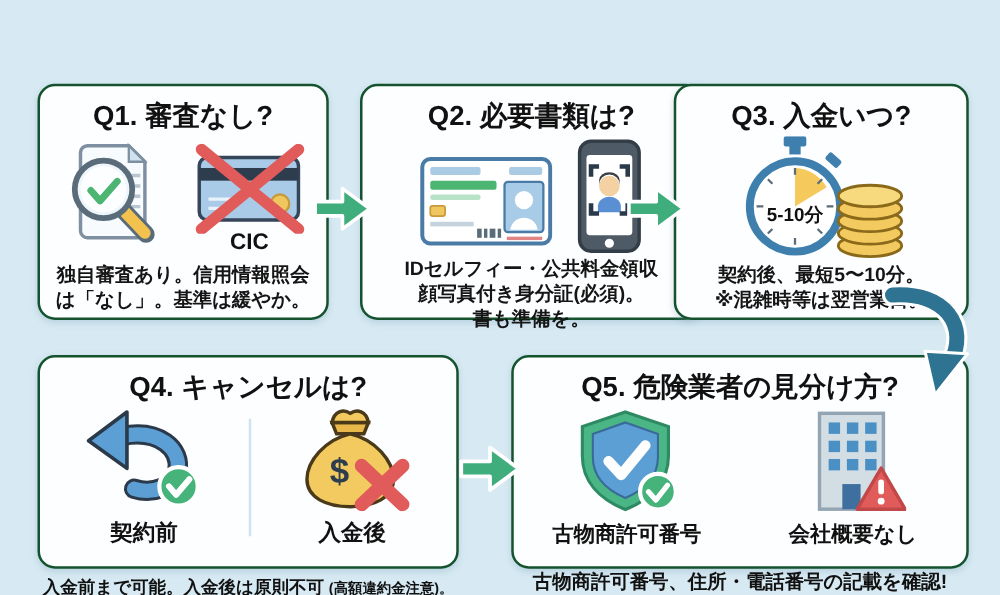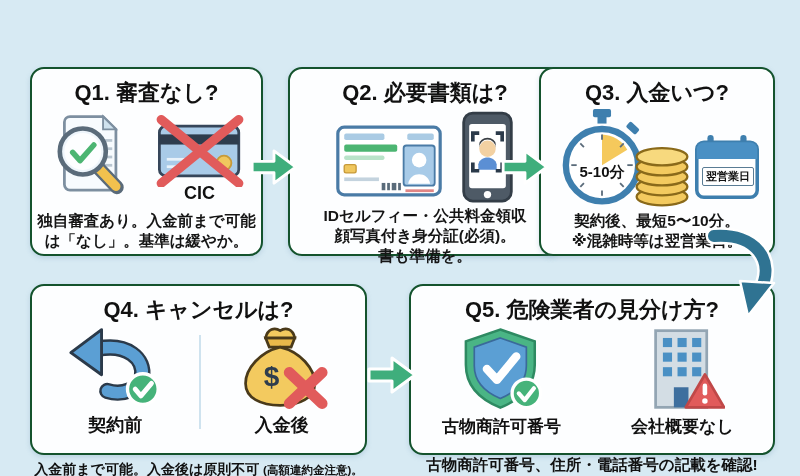--- a/index.html
+++ b/index.html
@@ -68,21 +68,21 @@
           <circle cx="76" cy="52" r="8" fill="#f0c75e" stroke="#c79a3a" stroke-width="2"></circle>
           <line x1="14" y1="48" x2="42" y2="48" stroke="#e8f2fa" stroke-width="3"></line>
           <line x1="14" y1="56" x2="36" y2="56" stroke="#e8f2fa" stroke-width="3"></line>
           <line x1="8" y1="5" x2="92" y2="74" stroke="#e15b5b" stroke-width="10" stroke-linecap="round"></line>
           <line x1="92" y1="5" x2="8" y2="74" stroke="#e15b5b" stroke-width="10" stroke-linecap="round"></line>
         </svg>
         <span class="cic-label">CIC</span>
       </span>
     </div>
     <div class="body-text">
-      <div>独自審査あり。入金前まで可能</div>
+      <div>独自審査あり。信用情報照会</div>
       <div>は「なし」。基準は緩やか。</div>
     </div>
   </section>
 
   <section class="card q2">
     <h2>Q2. 必要書類は?</h2>
     <div class="icons-row">
       <span class="icon-wrap" style="margin-top:8px;">
         <svg width="106" height="72" viewBox="0 0 116 78">
           <rect x="2" y="2" width="112" height="74" rx="7" fill="#ffffff" stroke="#4a7ba6" stroke-width="3.5"></rect>
@@ -151,29 +151,20 @@
       </span>
       <span class="icon-wrap" style="margin-left:-16px;margin-top:34px;">
         <svg width="58" height="66" viewBox="0 0 64 72">
           <ellipse cx="32" cy="61" rx="28" ry="9.5" fill="#f3ca5f" stroke="#8a6a1a" stroke-width="2.5"></ellipse>
           <ellipse cx="32" cy="50" rx="28" ry="9.5" fill="#f3ca5f" stroke="#8a6a1a" stroke-width="2.5"></ellipse>
           <ellipse cx="32" cy="39" rx="28" ry="9.5" fill="#f3ca5f" stroke="#8a6a1a" stroke-width="2.5"></ellipse>
           <ellipse cx="32" cy="28" rx="28" ry="9.5" fill="#f3ca5f" stroke="#8a6a1a" stroke-width="2.5"></ellipse>
           <ellipse cx="32" cy="17" rx="28" ry="9.5" fill="#f7d97e" stroke="#8a6a1a" stroke-width="2.5"></ellipse>
         </svg>
       </span>
-      <span class="icon-wrap" style="margin-left:4px;margin-top:22px;">
-        <svg width="64" height="66" viewBox="0 0 72 74">
-          <rect x="14" y="0" width="7" height="15" rx="3.5" fill="#3e7fae"></rect>
-          <rect x="51" y="0" width="7" height="15" rx="3.5" fill="#3e7fae"></rect>
-          <rect x="2" y="8" width="68" height="62" rx="8" fill="#ffffff" stroke="#3e7fae" stroke-width="4"></rect>
-          <path d="M2,16 a8,8 0 0 1 8,-8 h52 a8,8 0 0 1 8,8 v11 h-68 z" fill="#4a90c4"></path>
-        </svg>
-        <span class="cal-label">翌営業日</span>
-      </span>
     </div>
     <div class="body-text">
       <div>契約後、最短5〜10分。</div>
       <div>※混雑時等は翌営業日。</div>
     </div>
   </section>
 
   <section class="card q4">
     <h2>Q4. キャンセルは?</h2>
     <div class="cols">

